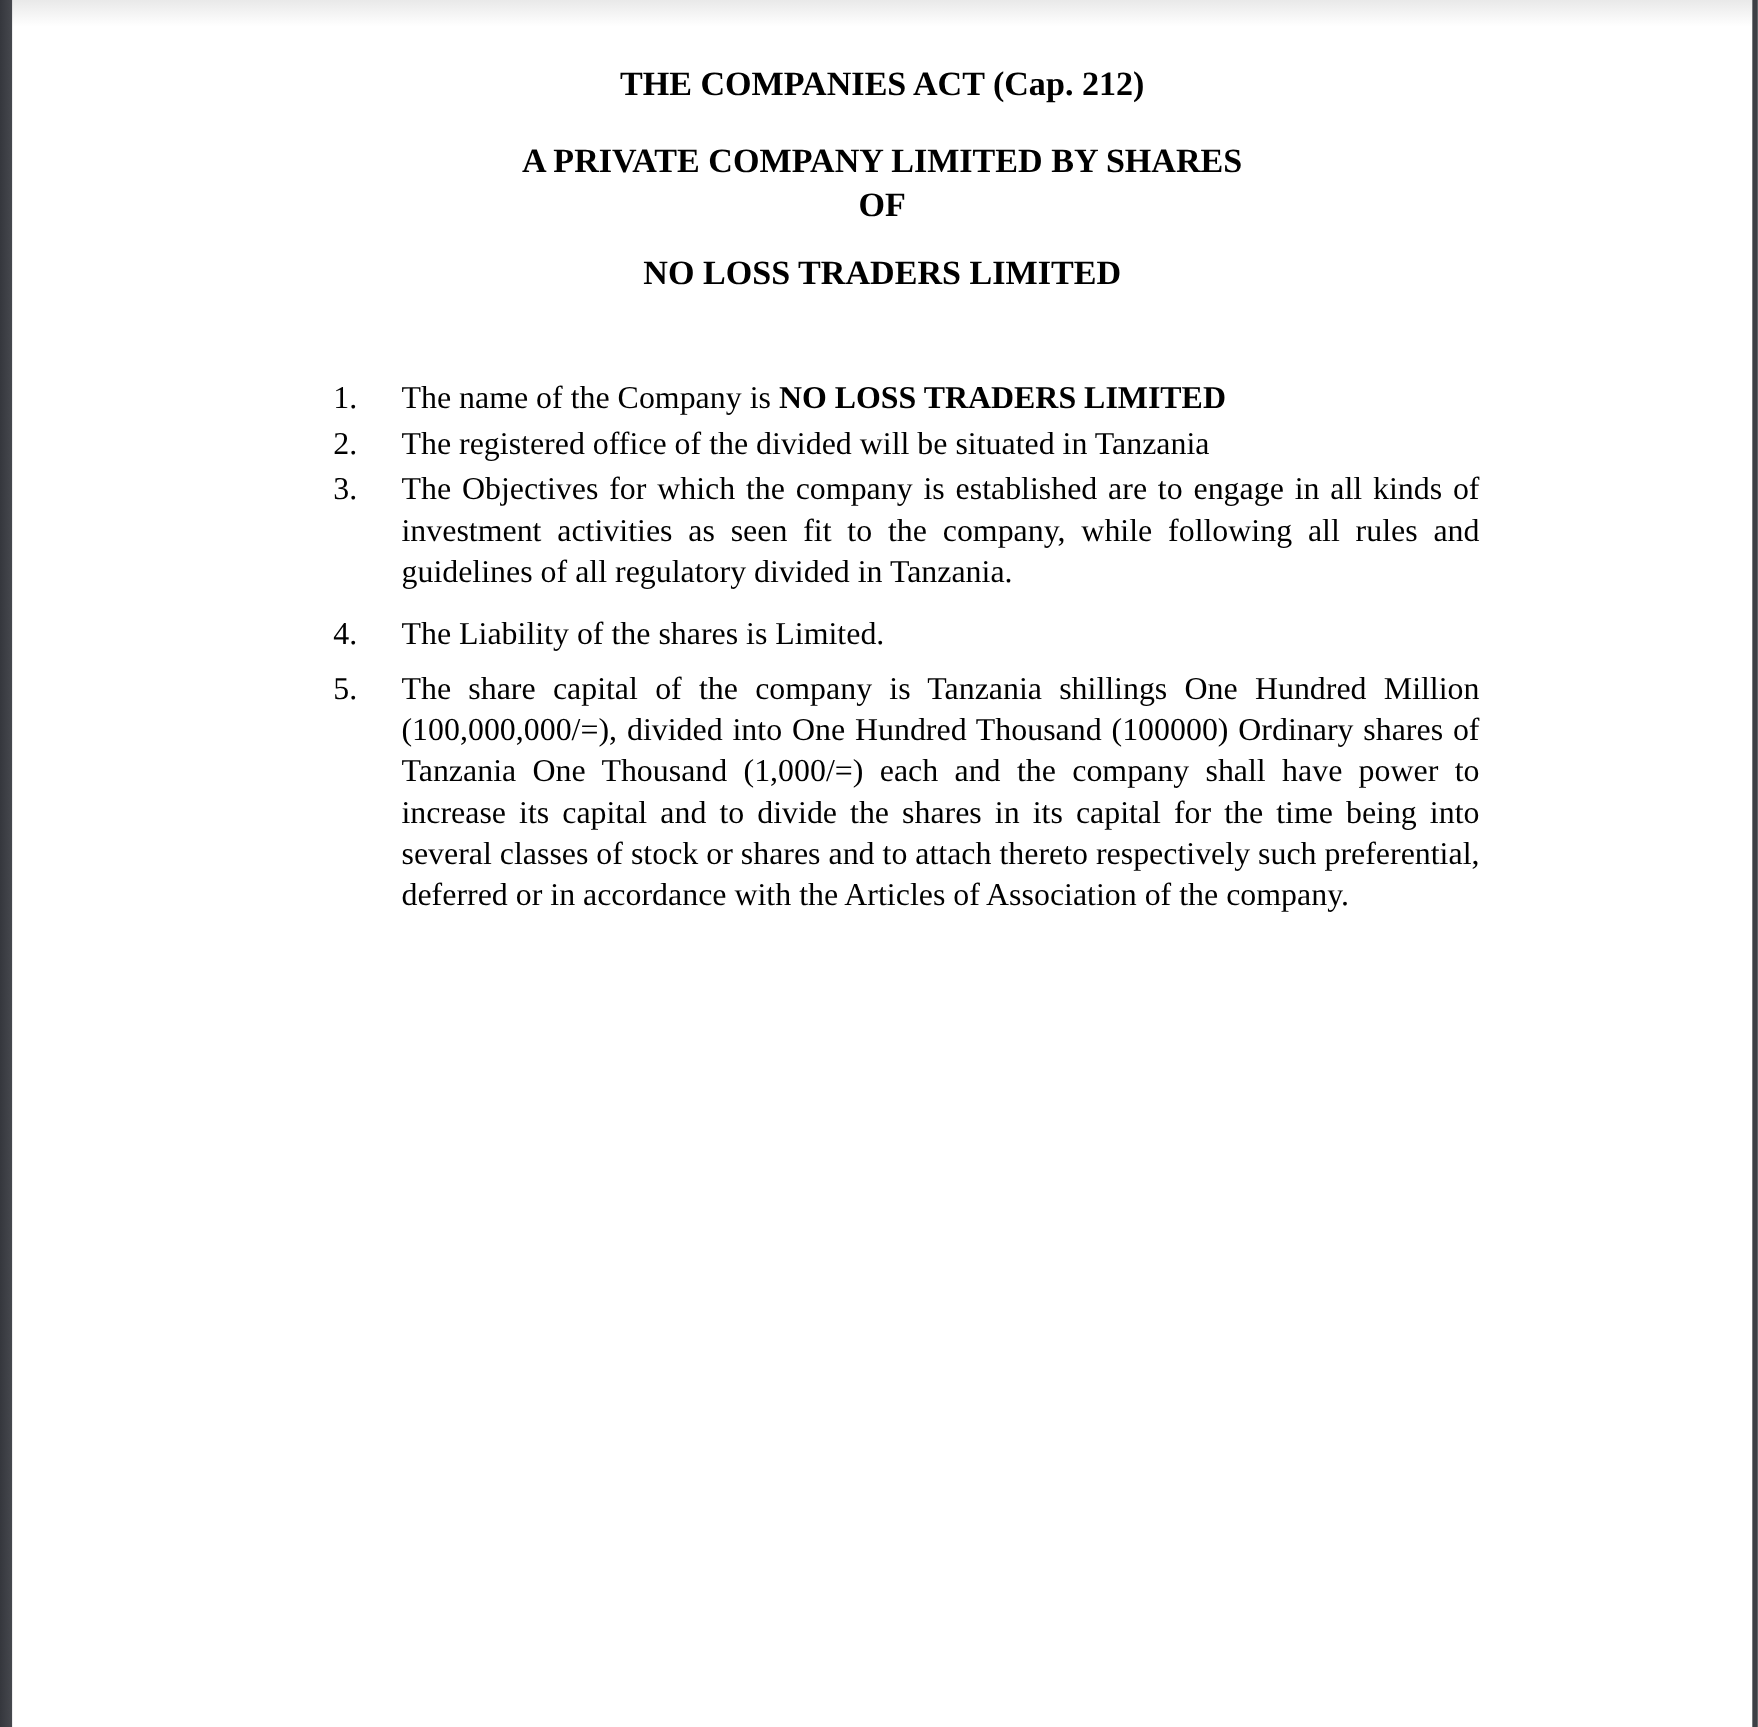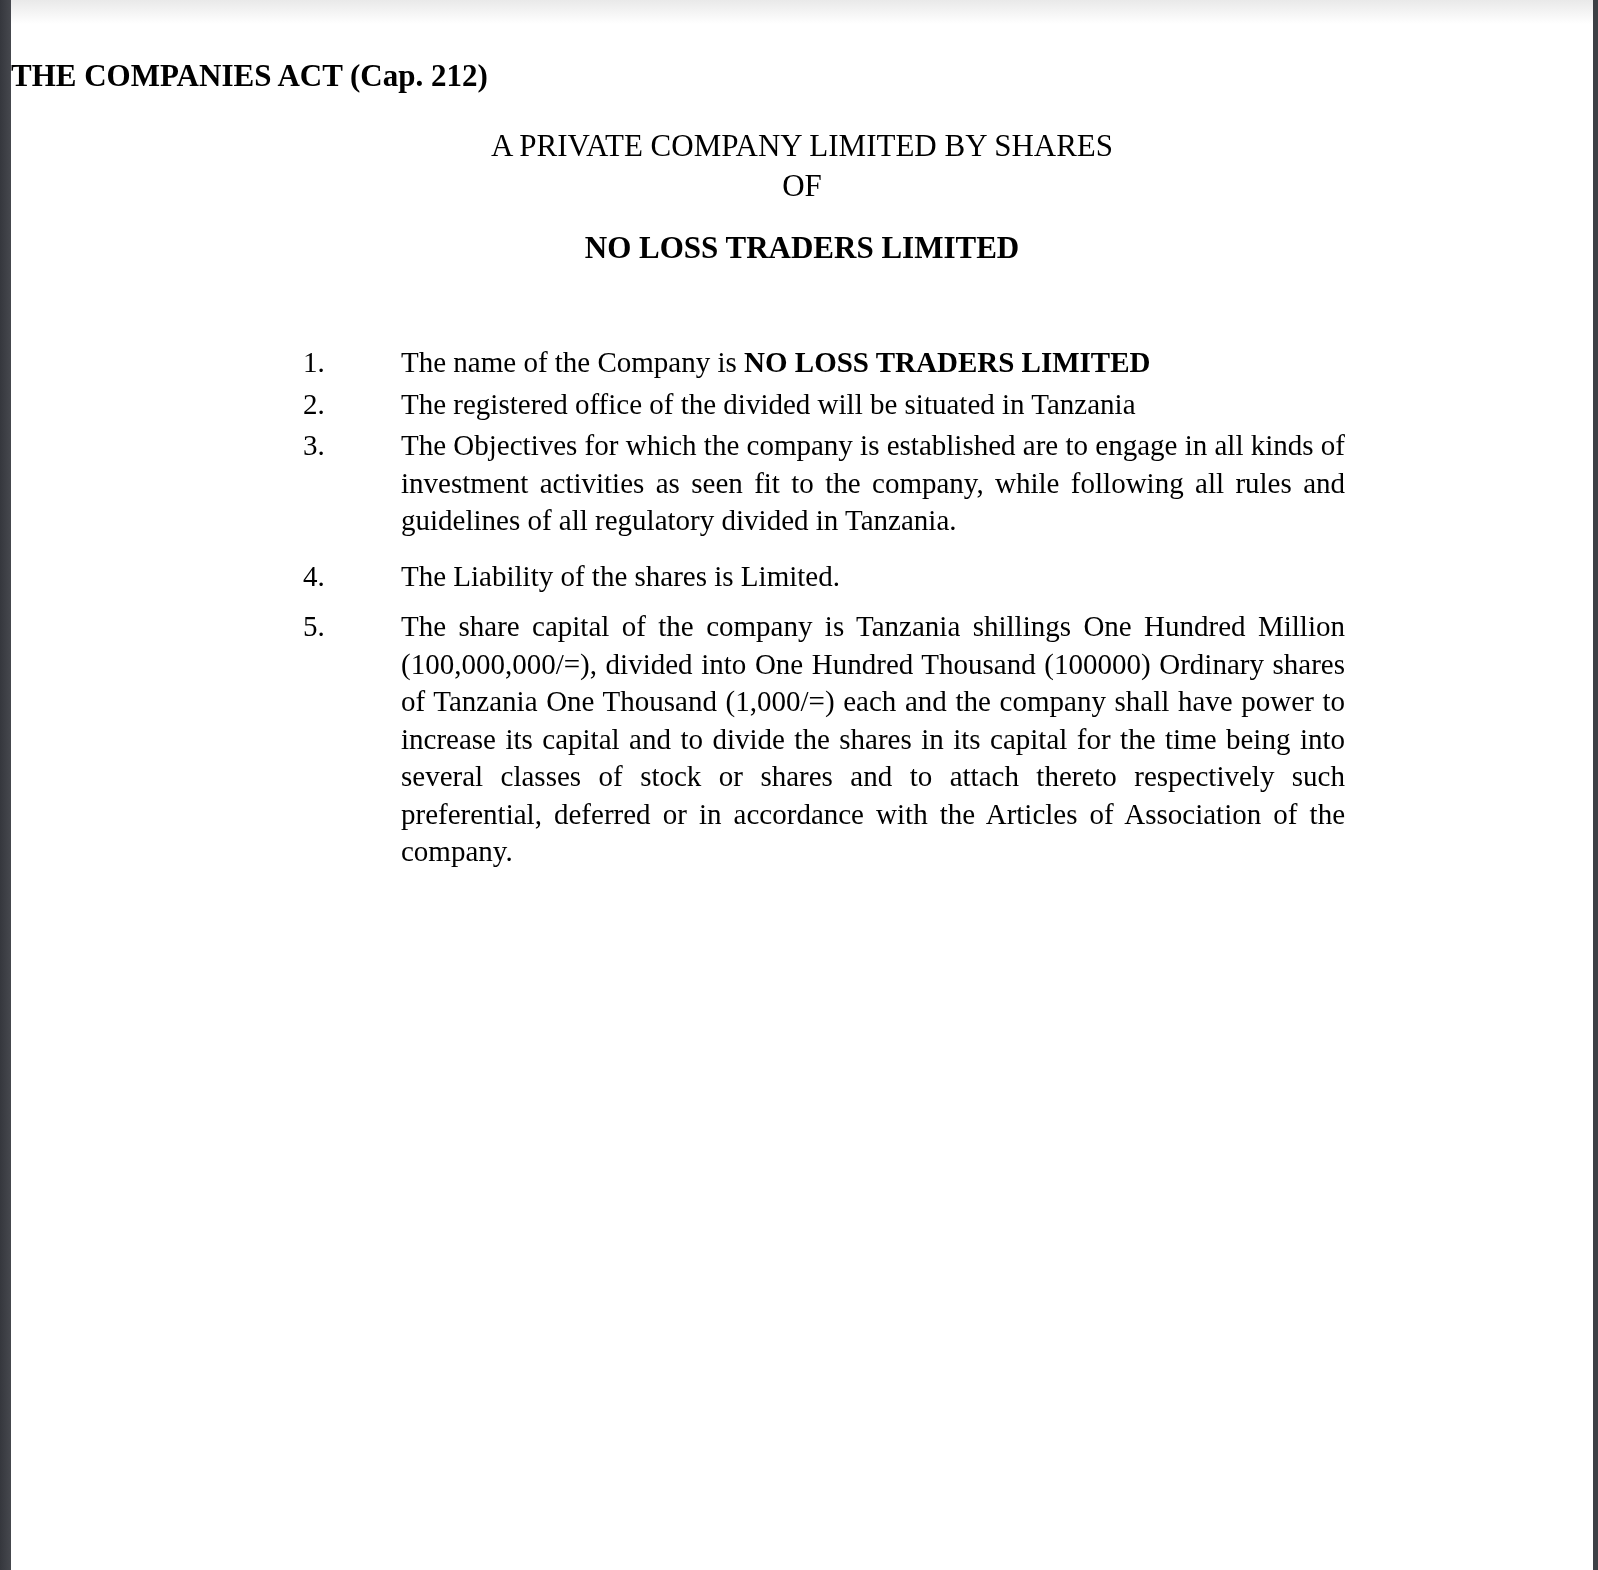--- a/index.html
+++ b/index.html
@@ -40,29 +40,29 @@
   .page {
     position: absolute;
     left: 11px; right: 5px; top: 0; bottom: 0;
     background: #ffffff;
     z-index: 1;
   }
   .doc {
     padding-top: 58px;
   }
   .doc-title {
-    text-align: left;
+    text-align: center;
     font-weight: bold;
     font-size: 31px;
     line-height: 36px;
   }
   .subtitle-group {
     margin-top: 32px;
     text-align: center;
-    font-weight: normal;
+    font-weight: bold;
     font-size: 31px;
     line-height: 40px;
   }
   .company-name {
     margin-top: 22px;
     text-align: center;
     font-weight: bold;
     font-size: 31px;
     line-height: 40px;
   }
@@ -76,21 +76,20 @@
   .clause {
     display: flex;
     margin-bottom: 4px;
   }
   .clause-number {
     flex: 0 0 62px;
   }
   .clause-text {
     flex: 1 1 auto;
     text-align: justify;
-    margin-left: 36px;
   }
   .clause.spaced-before-4 { margin-top: 18px; }
   .clause.spaced-before-5 { margin-top: 13px; }
   .bold { font-weight: bold; }
 </style>
 </head>
 <body>
 
 <div class="edge-strip-left"></div>
 <div class="edge-strip-right"></div>

